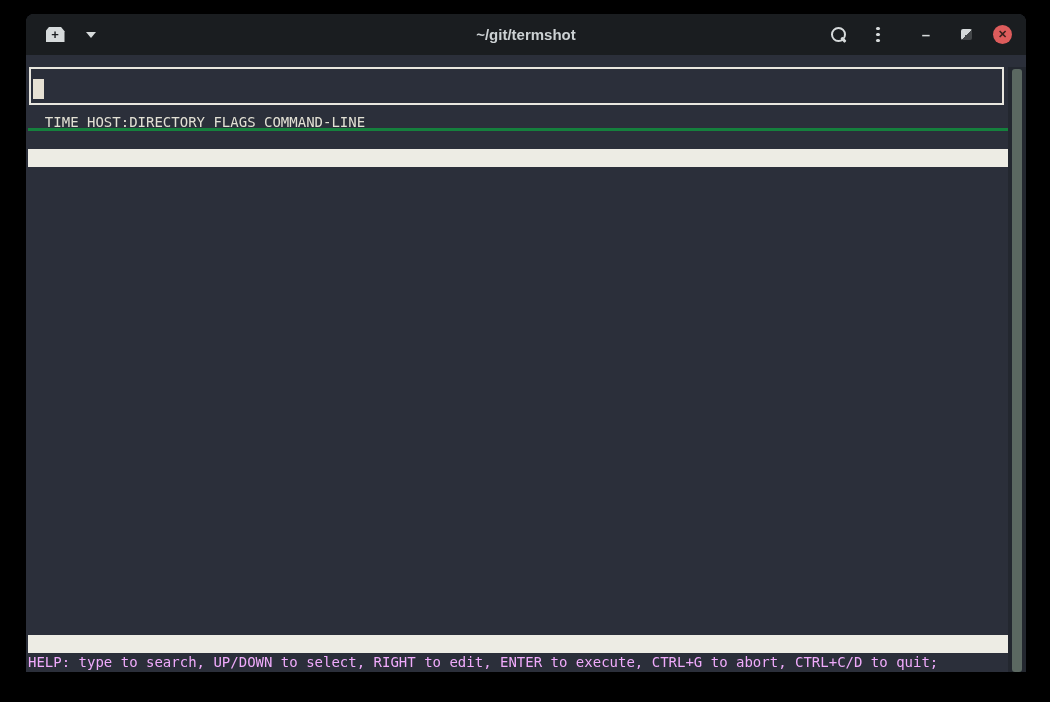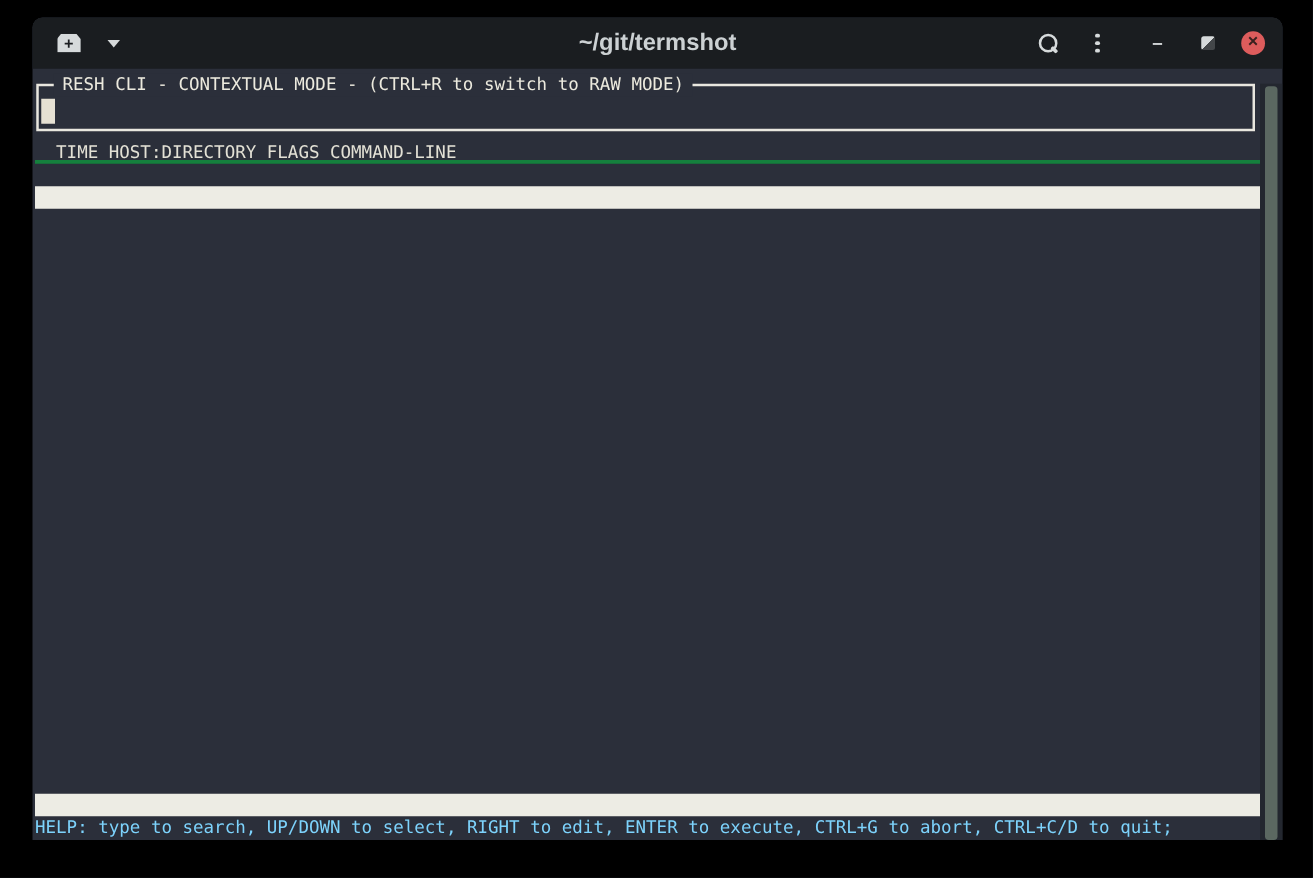--- a/index.html
+++ b/index.html
@@ -5,21 +5,21 @@
   html,body{margin:0;padding:0;background:#000;}
   .stage{position:relative;width:1050px;height:702px;background:#000;overflow:hidden;
          font-family:"DejaVu Sans Mono",monospace;}
   .window{position:absolute;left:26px;top:14px;width:1000px;height:658px;
           border-radius:8px 8px 0 0;overflow:hidden;background:var(--terminal-bg,#2b2f3a);}
 
   
   .titlebar{position:relative;height:41px;background:var(--titlebar-bg,#1a1d20);
             display:flex;align-items:center;font-family:"Liberation Sans",sans-serif;}
   .tb-title{position:absolute;left:0;right:0;text-align:center;color:#ccd1d3;
-            font-size:19px;font-weight:600;pointer-events:none;}
+            font-size:15px;font-weight:600;pointer-events:none;}
   .tb-left{display:flex;align-items:center;gap:10px;margin-left:16px;z-index:2;}
   .tb-right{display:flex;align-items:center;margin-left:auto;z-index:2;margin-right:14px;}
   .tb-btn{display:flex;align-items:center;justify-content:center;width:26px;height:26px;
           background:none;border:none;padding:0;cursor:pointer;}
   .newtab-shape{position:relative;width:19px;height:15px;background:#d6dadb;
                 clip-path:polygon(18% 0%,82% 0%,100% 28%,100% 100%,0% 100%,0% 28%);
                 display:flex;align-items:center;justify-content:center;
                 color:#1a1d20;font-size:13px;font-weight:700;line-height:1;}
   .caret-down{width:0;height:0;border-left:5px solid transparent;border-right:5px solid transparent;
               border-top:6px solid #d6dadb;}
@@ -48,21 +48,21 @@
           background:#e6e1d3;}
 
   .table-header{margin-top:8px;height:18px;white-space:pre;color:#e3e1d5;
                 border-bottom:3px solid #15803d;box-sizing:border-box;}
 
   .hrow{height:18px;white-space:pre;padding-left:4px;overflow:hidden;}
   .hrow.selected{background:var(--selection-bg,#edece4);}
 
   .status-bar{height:18px;background:var(--selection-bg,#edece4);color:var(--selection-fg,#16181a);
               font-weight:700;white-space:pre;padding-left:0.5ch;overflow:hidden;}
-  .help-line{height:36px;white-space:pre;color:#7dd3fc;overflow:hidden;}
+  .help-line{height:36px;white-space:pre;color:#f0abfc;overflow:hidden;}
 
   .scrollbar{position:absolute;top:0;right:0;width:18px;height:100%;background:#23272f;}
   .scroll-thumb{position:absolute;top:2px;left:4px;width:10px;height:603px;
                 background:var(--scrollbar-thumb,#5b6861);border-radius:3px;}
 </style>
 </head>
 <body>
 
 <div class="stage">
   <div class="window">
@@ -100,21 +100,20 @@
         <span class="gap-sm"></span>
         <button class="btn-close">
           <span>✕</span>
         </button>
       </div>
     </div>
 
     <div class="term-body">
 
       <div class="resh-box">
-        <span class="resh-box-title">RESH CLI - CONTEXTUAL MODE - (CTRL+R to switch to RAW MODE)</span>
         <span class="cursor"></span>
       </div>
 
       <div class="table-header">  TIME HOST:DIRECTORY FLAGS COMMAND-LINE</div>
 
       <div id="history-rows">
   <div class="hrow">
     
     
     

